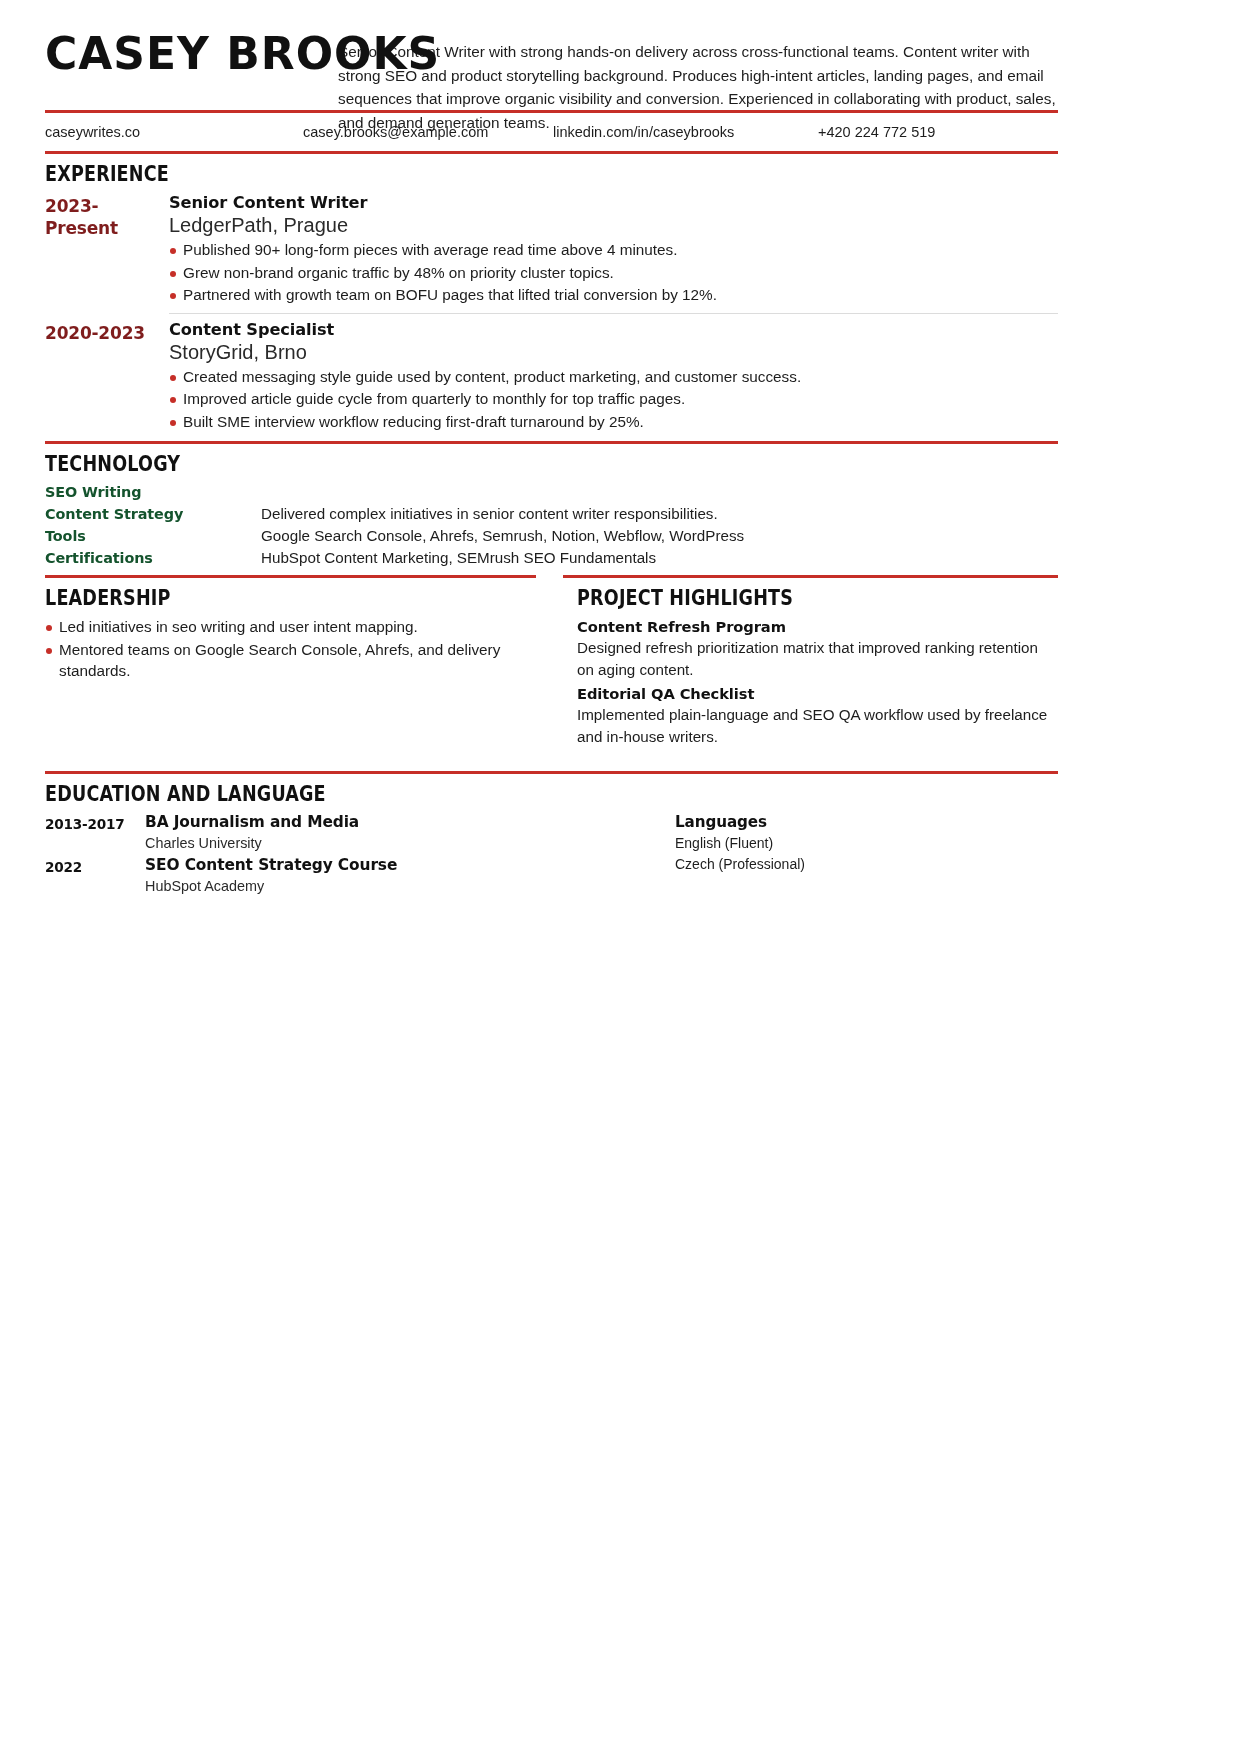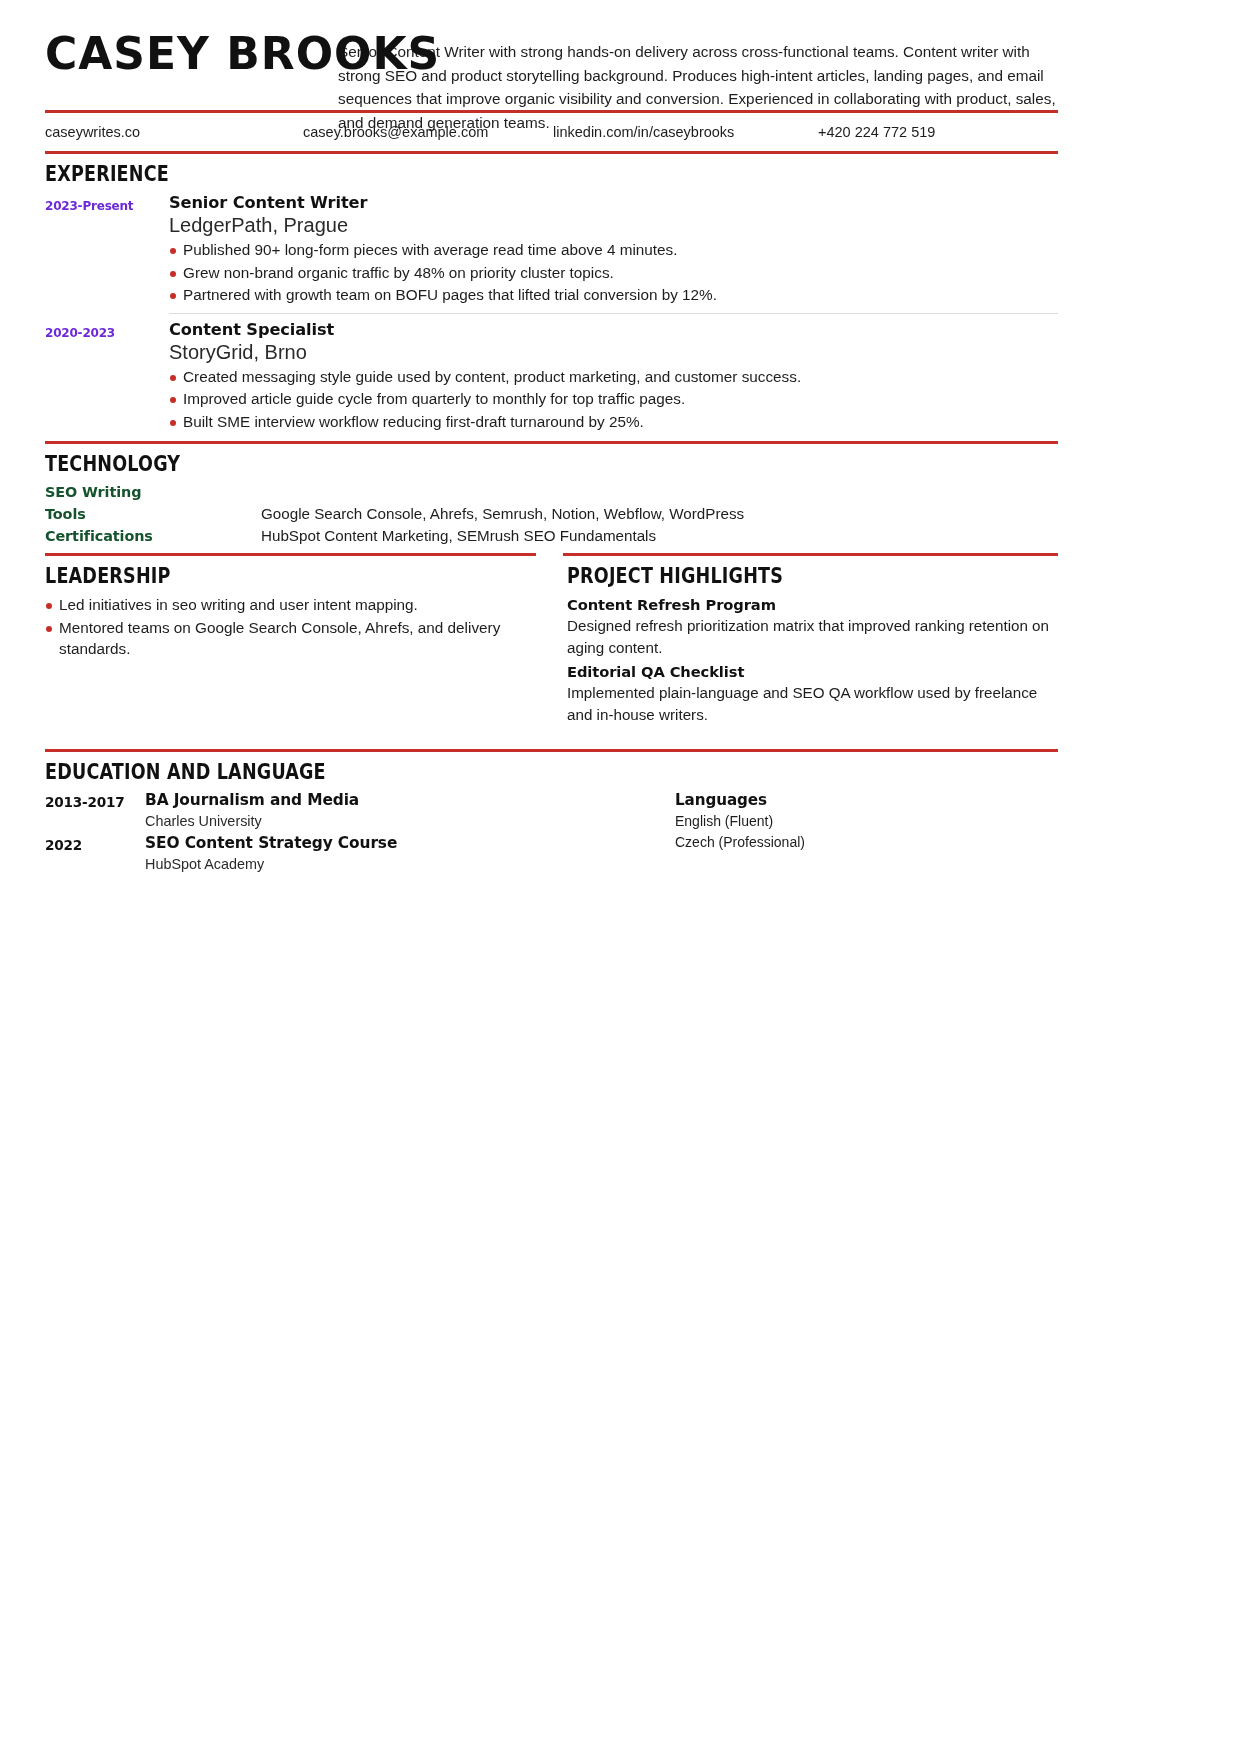--- a/index.html
+++ b/index.html
@@ -95,24 +95,24 @@
   
   .exp-entry {
     display: flex;
     align-items: flex-start;
   }
   .exp-date {
     width: 120px;
     flex: 0 0 120px;
     font-family: "DejaVu Sans", sans-serif;
     font-weight: bold;
-    font-size: 12px;
+    font-size: 17px;
     line-height: 22px;
     padding-top: 3px;
-    color: #6d28d9;
+    color: #7f1d1d;
     letter-spacing: -0.2px;
   }
   .exp-body {
     flex: 1;
     padding-left: 4px;
   }
   .exp-role {
     font-family: "DejaVu Sans", sans-serif;
     font-weight: bold;
     font-size: 16.2px;
@@ -172,21 +172,21 @@
   }
   .tech-value {
     flex: 1;
     font-size: 15.2px;
     color: #1d1d1d;
   }
 
   
   .two-col {
     display: flex;
-    gap: 4px;
+    gap: 14px;
   }
   .col-left {
     width: 513px;
     flex: 0 0 513px;
     padding-right: 22px;
     box-sizing: border-box;
   }
   .col-right {
     flex: 1;
     padding-left: 5px;
@@ -329,20 +329,24 @@
         </ul>
       </div>
     </div>
 
     <hr class="rule" style="margin-top:8px">
 
     <div class="sec-title">TECHNOLOGY</div>
 
     <div class="tech-row">
       <div class="tech-label">SEO Writing</div>
+    </div>
+    <div class="tech-row">
+      <div class="tech-label">Content Strategy</div>
+      <div class="tech-value">Delivered complex initiatives in senior content writer responsibilities.</div>
     </div>
     <div class="tech-row">
       <div class="tech-label">Tools</div>
       <div class="tech-value">Google Search Console, Ahrefs, Semrush, Notion, Webflow, WordPress</div>
     </div>
     <div class="tech-row">
       <div class="tech-label">Certifications</div>
       <div class="tech-value">HubSpot Content Marketing, SEMrush SEO Fundamentals</div>
     </div>
 

